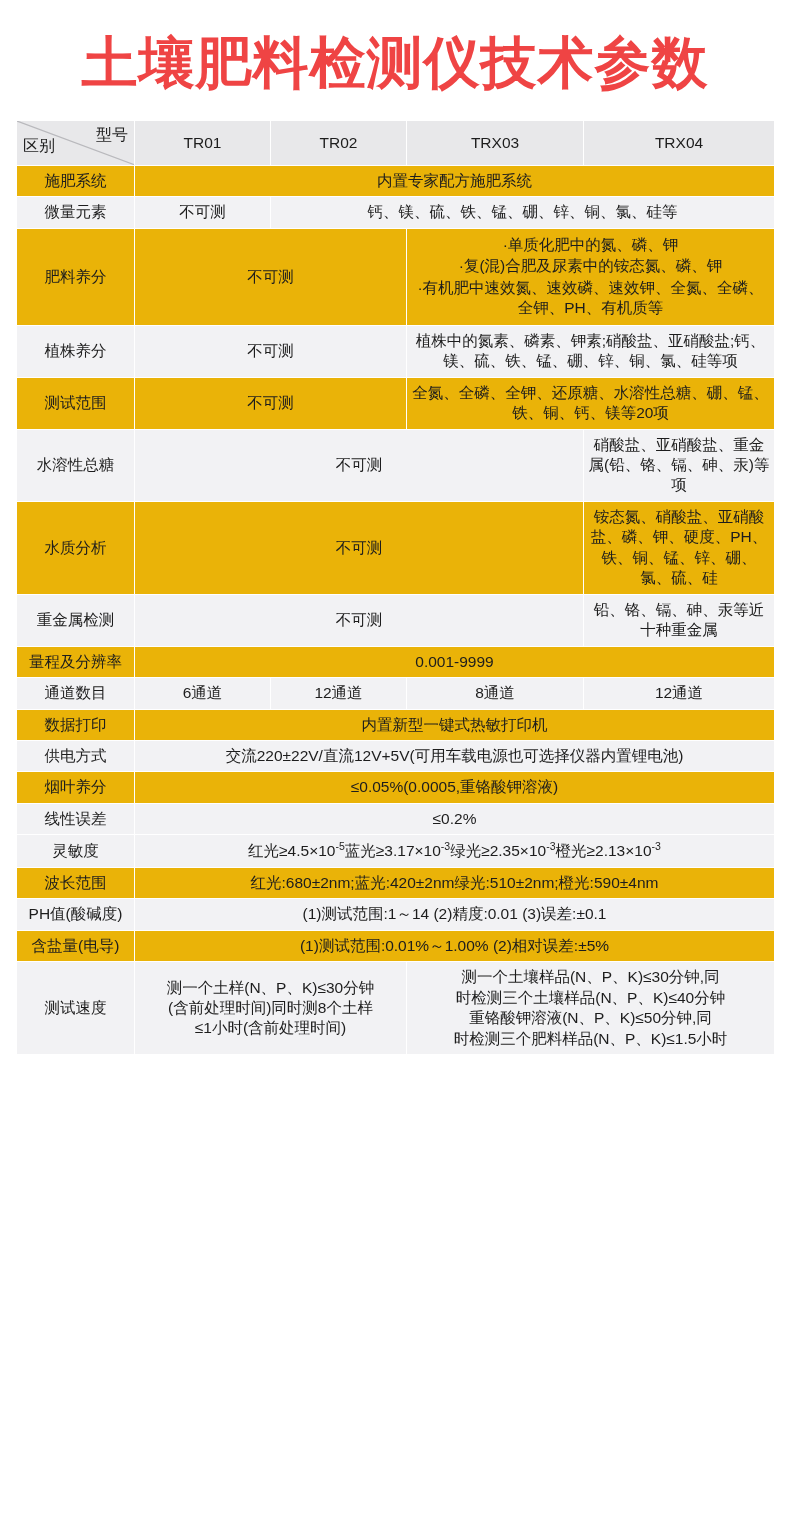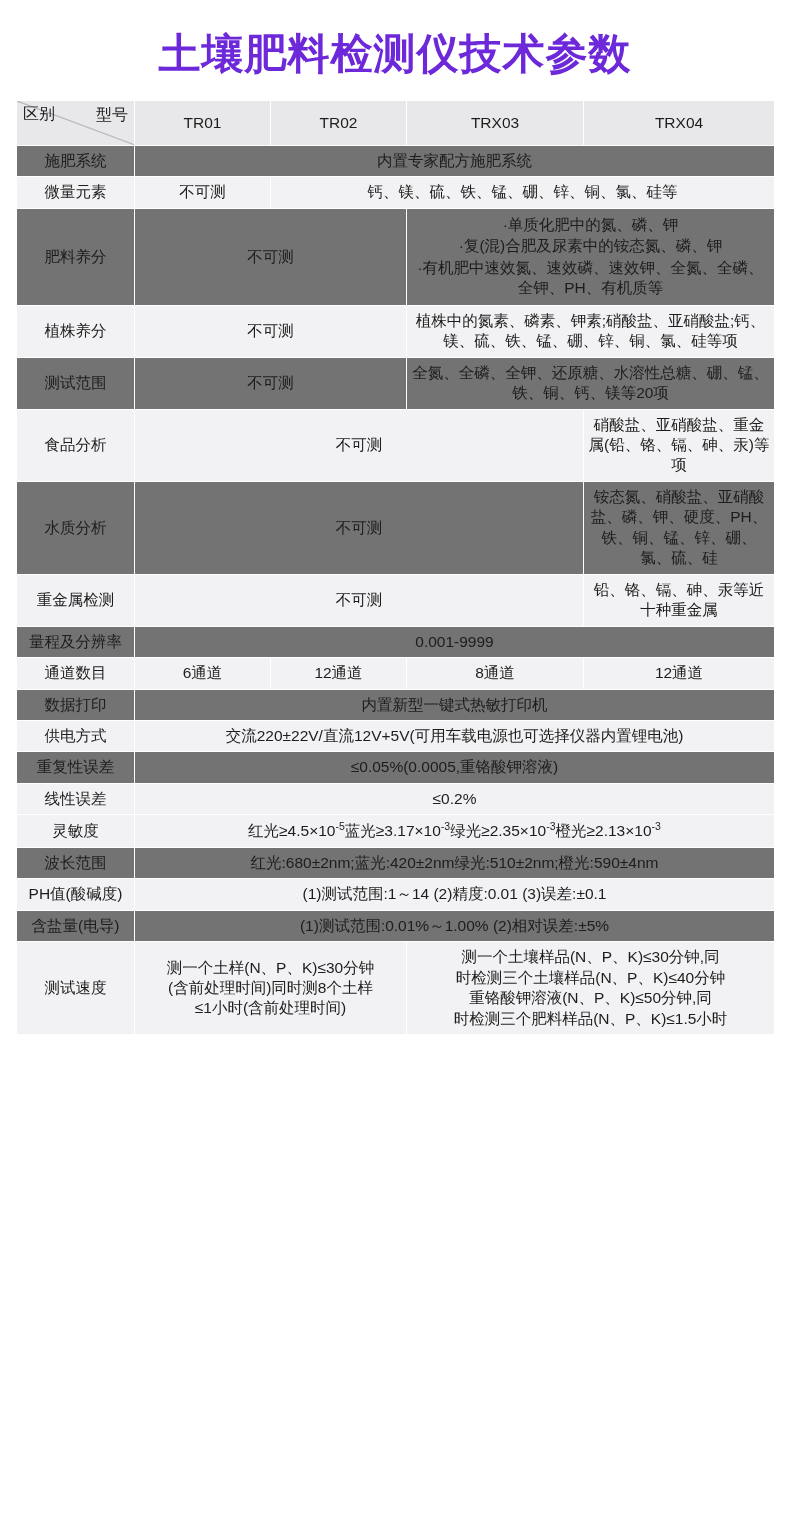--- a/index.html
+++ b/index.html
@@ -15,43 +15,43 @@
     overflow: hidden;
   }
   .page {
     width: 790px;
     height: 1517px;
     box-sizing: border-box;
     padding: 18px 16px 8px 16px;
   }
   .title {
     text-align: center;
-    font-size: 42px;
+    font-size: 56px;
     font-weight: bold;
     letter-spacing: 1px;
     margin: 8px 0 18px 0;
-    color: #6d28d9;
+    color: #ef4444;
   }
   table.spec {
     width: 758px;
     border-collapse: collapse;
     table-layout: fixed;
   }
   table.spec td, table.spec th {
     border: 1px solid #ffffff;
     vertical-align: middle;
     text-align: center;
     padding: 5px 4px;
     font-size: 15.5px;
     line-height: 1.32;
     color: #1d1d1d;
     word-break: break-all;
   }
   
-  tr.band-a td { background: #737373; }
+  tr.band-a td { background: #eab308; }
   tr.band-b td { background: #f2f2f4; }
 
   .rowlabel {
     font-size: 17px;
     width: 118px;
   }
   .hdr td {
     background: #e8e8ea;
     font-size: 19px;
   }
@@ -67,21 +67,21 @@
   }
   .corner-inner .model {
     position: absolute;
     right: 6px;
     top: 3px;
     font-size: 16px;
   }
   .corner-inner .kind {
     position: absolute;
     left: 6px;
-    bottom: 21px;
+    bottom: 9px;
     font-size: 16px;
   }
   .corner-inner .slash {
     position: absolute;
     left: 0; top: 0;
     width: 100%; height: 100%;
     overflow: hidden;
   }
   .corner-inner .slash svg { display: block; }
 
@@ -162,21 +162,21 @@
       <td colspan="2" class="small">植株中的氮素、磷素、钾素;硝酸盐、亚硝酸盐;钙、镁、硫、铁、锰、硼、锌、铜、氯、硅等项</td>
     </tr>
 
     <tr class="band-a">
       <td class="rowlabel">测试范围</td>
       <td colspan="2">不可测</td>
       <td colspan="2" class="small">全氮、全磷、全钾、还原糖、水溶性总糖、硼、锰、铁、铜、钙、镁等20项</td>
     </tr>
 
     <tr class="band-b">
-      <td class="rowlabel">食品分析</td>
+      <td class="rowlabel">水溶性总糖</td>
       <td colspan="3">不可测</td>
       <td class="xsmall left">硝酸盐、亚硝酸盐、重金属(铅、铬、镉、砷、汞)等项</td>
     </tr>
 
     <tr class="band-a">
       <td class="rowlabel">水质分析</td>
       <td colspan="3">不可测</td>
       <td class="xsmall left">铵态氮、硝酸盐、亚硝酸盐、磷、钾、硬度、PH、铁、铜、锰、锌、硼、氯、硫、硅</td>
     </tr>
 
@@ -203,21 +203,21 @@
       <td class="rowlabel">数据打印</td>
       <td colspan="4">内置新型一键式热敏打印机</td>
     </tr>
 
     <tr class="band-b">
       <td class="rowlabel">供电方式</td>
       <td colspan="4" class="small">交流220±22V/直流12V+5V(可用车载电源也可选择仪器内置锂电池)</td>
     </tr>
 
     <tr class="band-a">
-      <td class="rowlabel">重复性误差</td>
+      <td class="rowlabel">烟叶养分</td>
       <td colspan="4">≤0.05%(0.0005,重铬酸钾溶液)</td>
     </tr>
 
     <tr class="band-b">
       <td class="rowlabel">线性误差</td>
       <td colspan="4">≤0.2%</td>
     </tr>
 
 
     <tr class="band-b">

